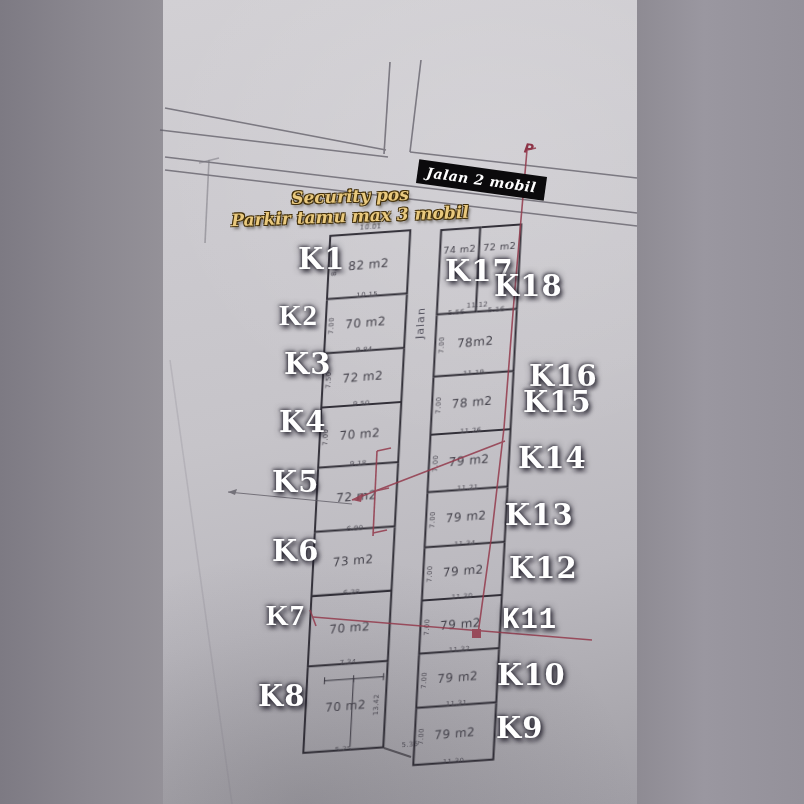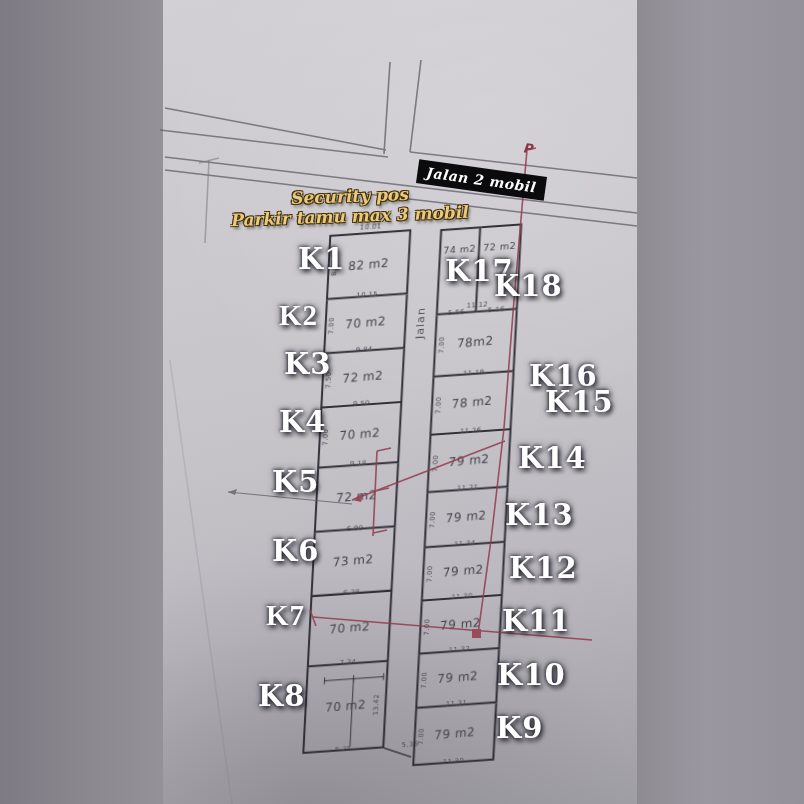--- a/index.html
+++ b/index.html
@@ -199,20 +199,20 @@
     <div class="klabel" style="left: 279px; top: 299px; font-family: Liberation Serif, serif;">K2</div>
     <div class="klabel" style="left: 284px; top: 347px;">K3</div>
     <div class="klabel" style="left: 279px; top: 405px;">K4</div>
     <div class="klabel" style="left: 272px; top: 465px;">K5</div>
     <div class="klabel" style="left: 272px; top: 534px;">K6</div>
     <div class="klabel" style="left: 266px; top: 599px; font-family: Liberation Serif, serif;">K7</div>
     <div class="klabel" style="left: 258px; top: 679px;">K8</div>
     <div class="klabel" style="left: 445px; top: 254px;">K17</div>
     <div class="klabel" style="left: 494px; top: 269px;">K18</div>
     <div class="klabel" style="left: 529px; top: 327px; margin-top: 32px;">K16</div>
-    <div class="klabel" style="left: 545px; top: 385px;">K15</div>
+    <div class="klabel" style="left: 523px; top: 385px;">K15</div>
     <div class="klabel" style="left: 518px; top: 441px;">K14</div>
     <div class="klabel" style="left: 505px; top: 498px;">K13</div>
     <div class="klabel" style="left: 509px; top: 551px;">K12</div>
-    <div class="klabel" style="left: 502px; top: 604px;">K11</div>
+    <div class="klabel" style="left: 502px; top: 604px; font-family: Liberation Mono, monospace;">K11</div>
     <div class="klabel" style="left: 497px; top: 658px;">K10</div>
     <div class="klabel" style="left: 496px; top: 711px;">K9</div>
   </div>
 
 </body></html>

